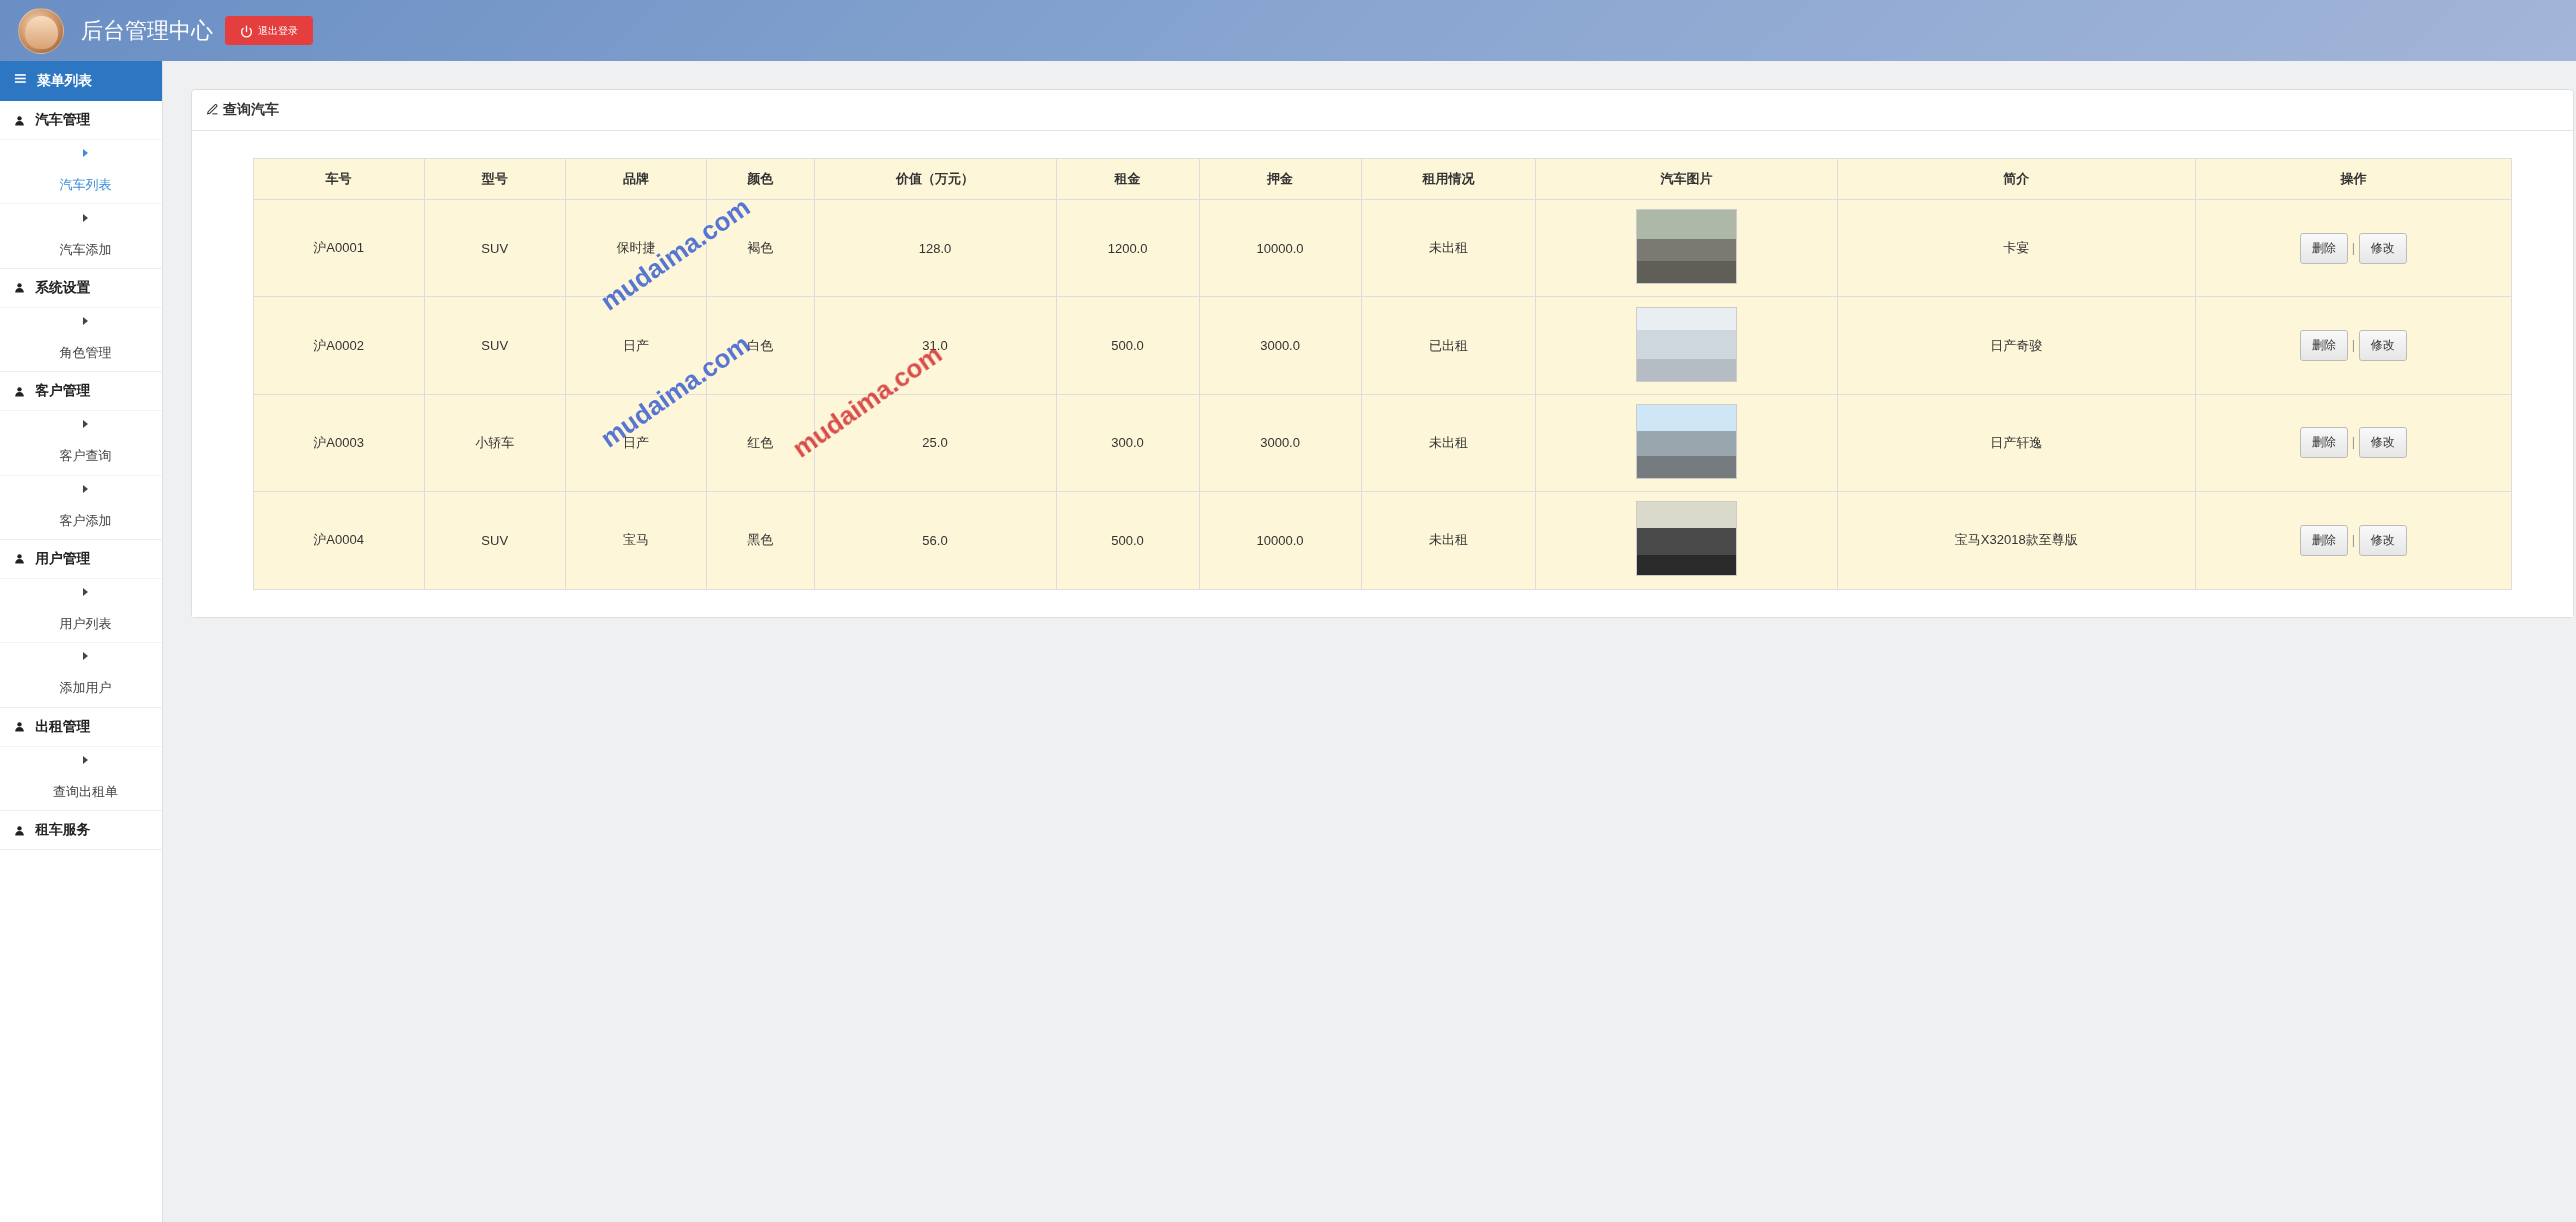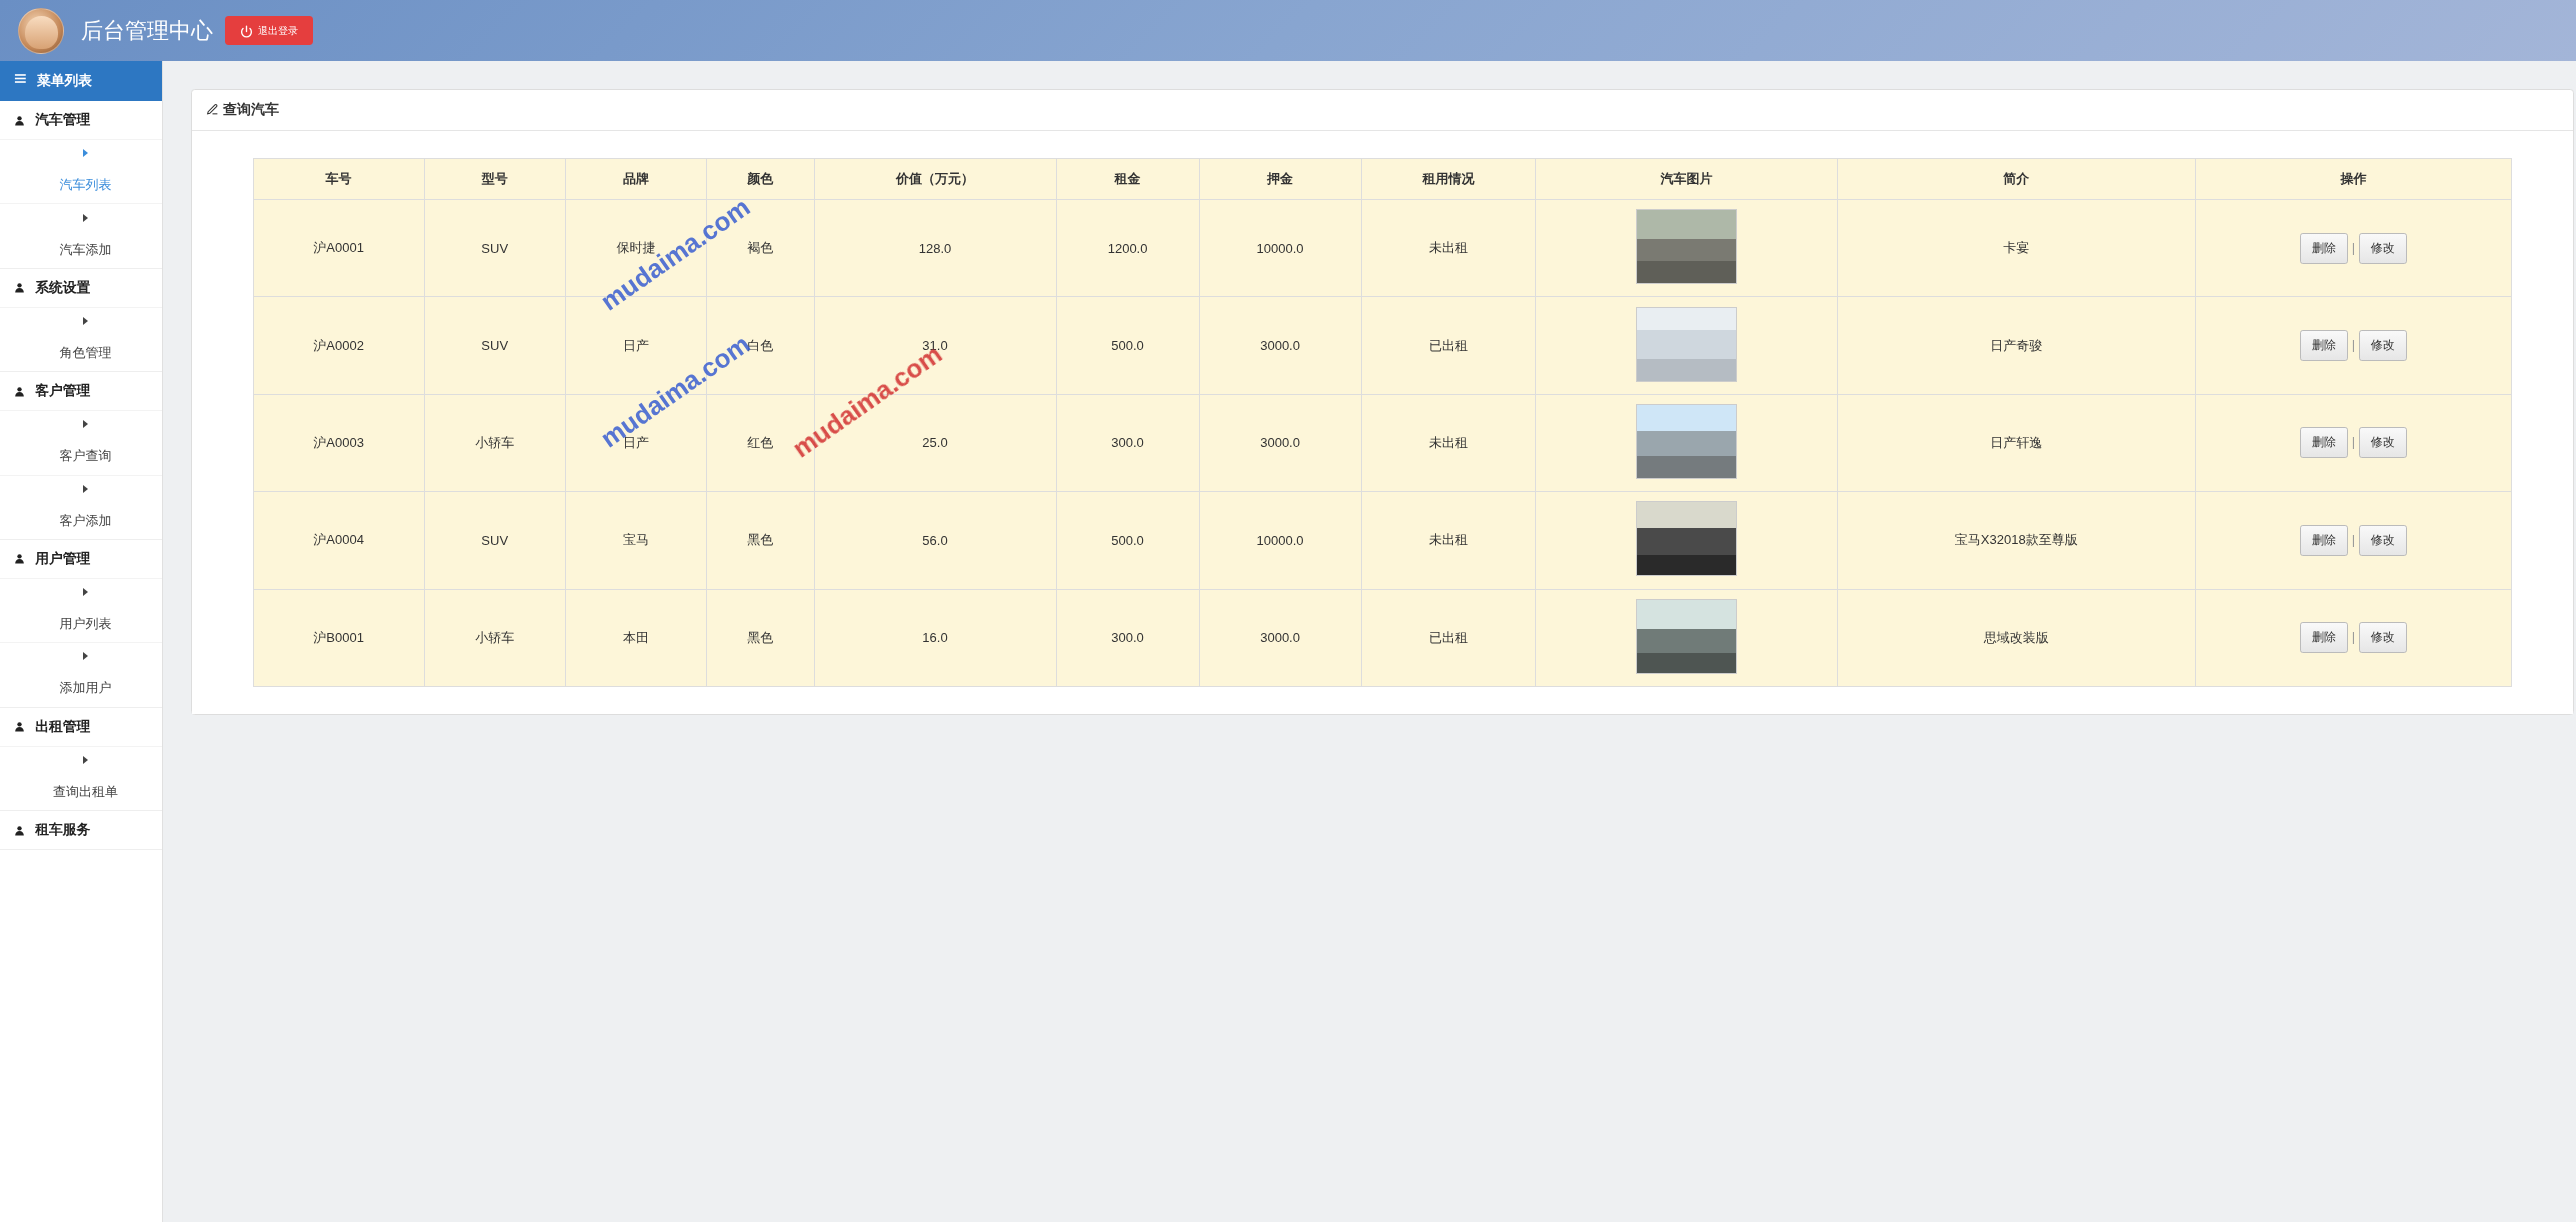--- a/index.html
+++ b/index.html
@@ -261,33 +261,20 @@
                 <td>宝马</td>
                 <td>黑色</td>
                 <td>56.0</td>
                 <td>500.0</td>
                 <td>10000.0</td>
                 <td>未出租</td>
                 <td><span class="car-img c4"></span></td>
                 <td>宝马X32018款至尊版</td>
                 <td><button class="op-btn">删除</button><span class="op-sep">|</span><button class="op-btn">修改</button></td>
               </tr>
-              <tr>
-                <td>沪B0001</td>
-                <td>小轿车</td>
-                <td>本田</td>
-                <td>黑色</td>
-                <td>16.0</td>
-                <td>300.0</td>
-                <td>3000.0</td>
-                <td>已出租</td>
-                <td><span class="car-img c5"></span></td>
-                <td>思域改装版</td>
-                <td><button class="op-btn">删除</button><span class="op-sep">|</span><button class="op-btn">修改</button></td>
-              </tr>
             </tbody>
         </table>
       </div>
     </div>
   </div>
 
 </div>
 
 <div class="watermark wm1">mudaima.com</div>
 <div class="watermark wm2">mudaima.com</div>

